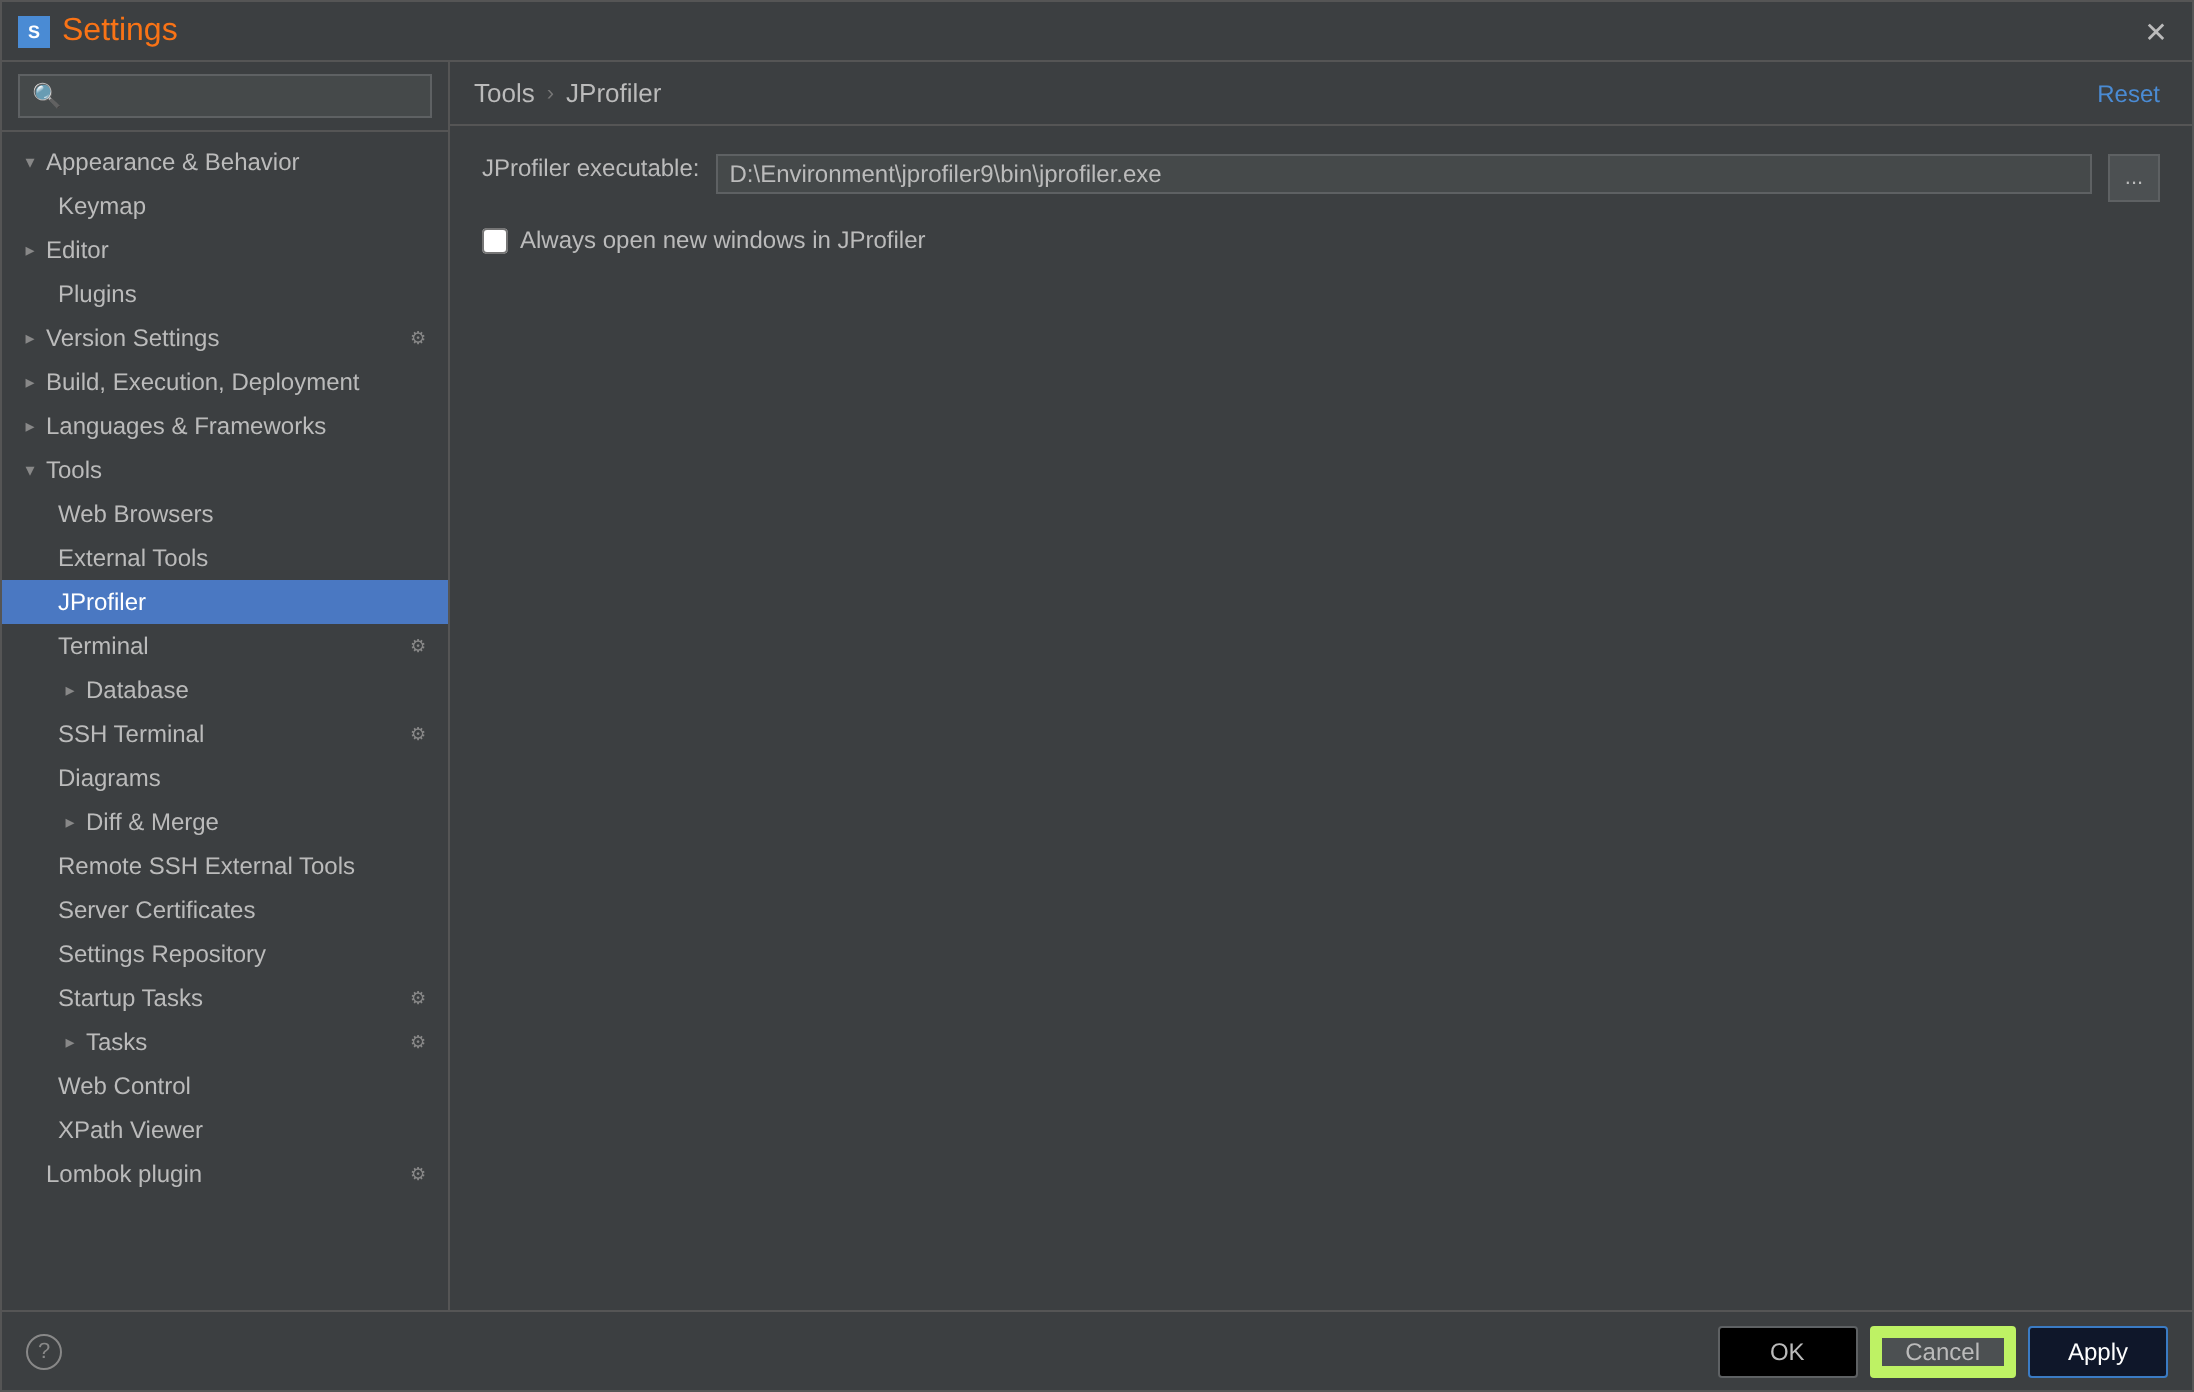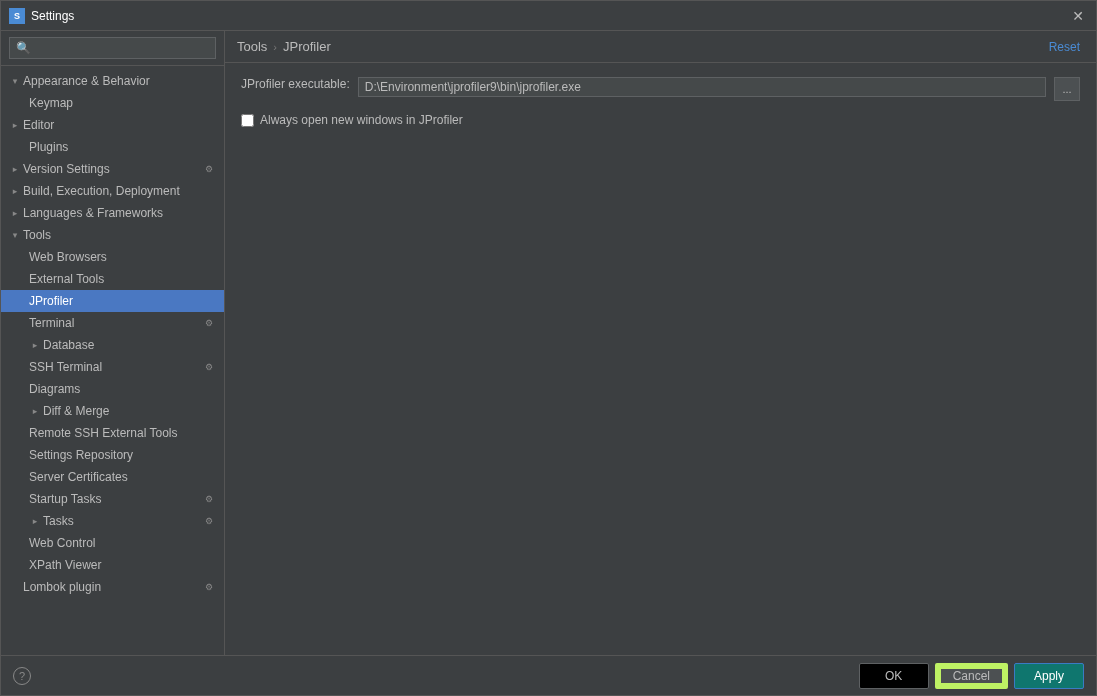--- a/index.html
+++ b/index.html
@@ -37,22 +37,22 @@
       margin-right: 6px;
       background: #4a8bd4;
       display: flex;
       align-items: center;
       justify-content: center;
       font-size: 10px;
       color: white;
       font-weight: bold;
     }
     .title-bar-text {
-      color: #ffffff;
-      font-size: 12px;
+      color: #f97316;
+      font-size: 16px;
       flex: 1;
     }
     .title-bar-close {
       width: 20px;
       height: 20px;
       display: flex;
       align-items: center;
       justify-content: center;
       color: #bbb;
       cursor: pointer;
@@ -256,21 +256,21 @@
       display: flex;
       align-items: center;
       justify-content: center;
     }
     .btn-default {
       background: #4c5052;
       border: 6px solid #bef264;
       color: #bbb;
     }
     .btn-primary {
-      background: #0f766e;
+      background: #0f172a;
       border: 1px solid #3a7bc4;
       color: white;
     }
     .btn-ok {
       background: #000000;
       border: 1px solid #5e6163;
       color: #bbb;
     }
     
     ::-webkit-scrollbar { width: 8px; }
@@ -371,25 +371,25 @@
         <div class="sidebar-item indent-1 expandable" style="padding-left:28px;">
           <span class="expand-arrow">▸</span>
           <span class="sidebar-item-label">Diff &amp; Merge</span>
         </div>
 
         <div class="sidebar-item indent-1">
           <span class="sidebar-item-label">Remote SSH External Tools</span>
         </div>
 
         <div class="sidebar-item indent-1">
+          <span class="sidebar-item-label">Server Certificates</span>
+        </div>
+
+        <div class="sidebar-item indent-1">
           <span class="sidebar-item-label">Settings Repository</span>
-        </div>
-
-        <div class="sidebar-item indent-1">
-          <span class="sidebar-item-label">Server Certificates</span>
         </div>
 
         <div class="sidebar-item indent-1">
           <span class="sidebar-item-label">Startup Tasks</span>
           <span class="sidebar-item-icon-right">⚙</span>
         </div>
 
         <div class="sidebar-item indent-1 expandable" style="padding-left:28px;">
           <span class="expand-arrow">▸</span>
           <span class="sidebar-item-label">Tasks</span>

